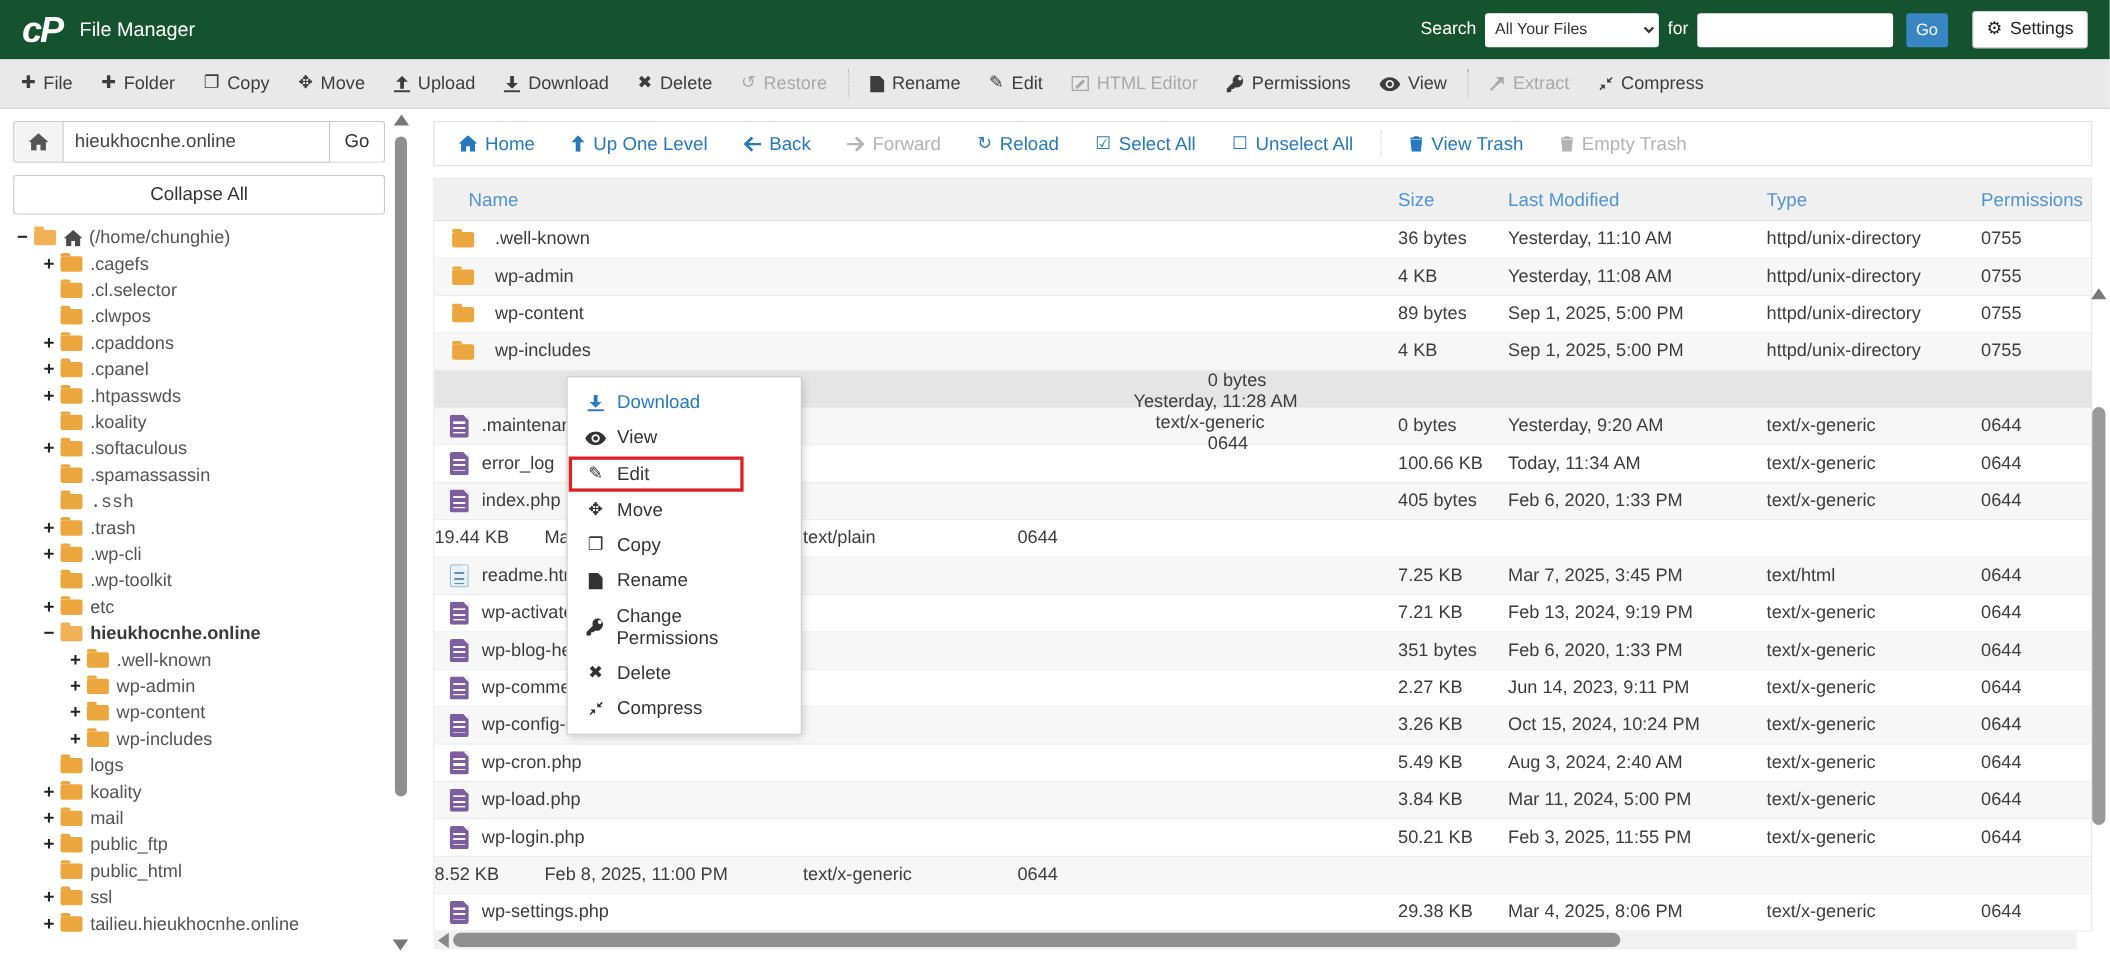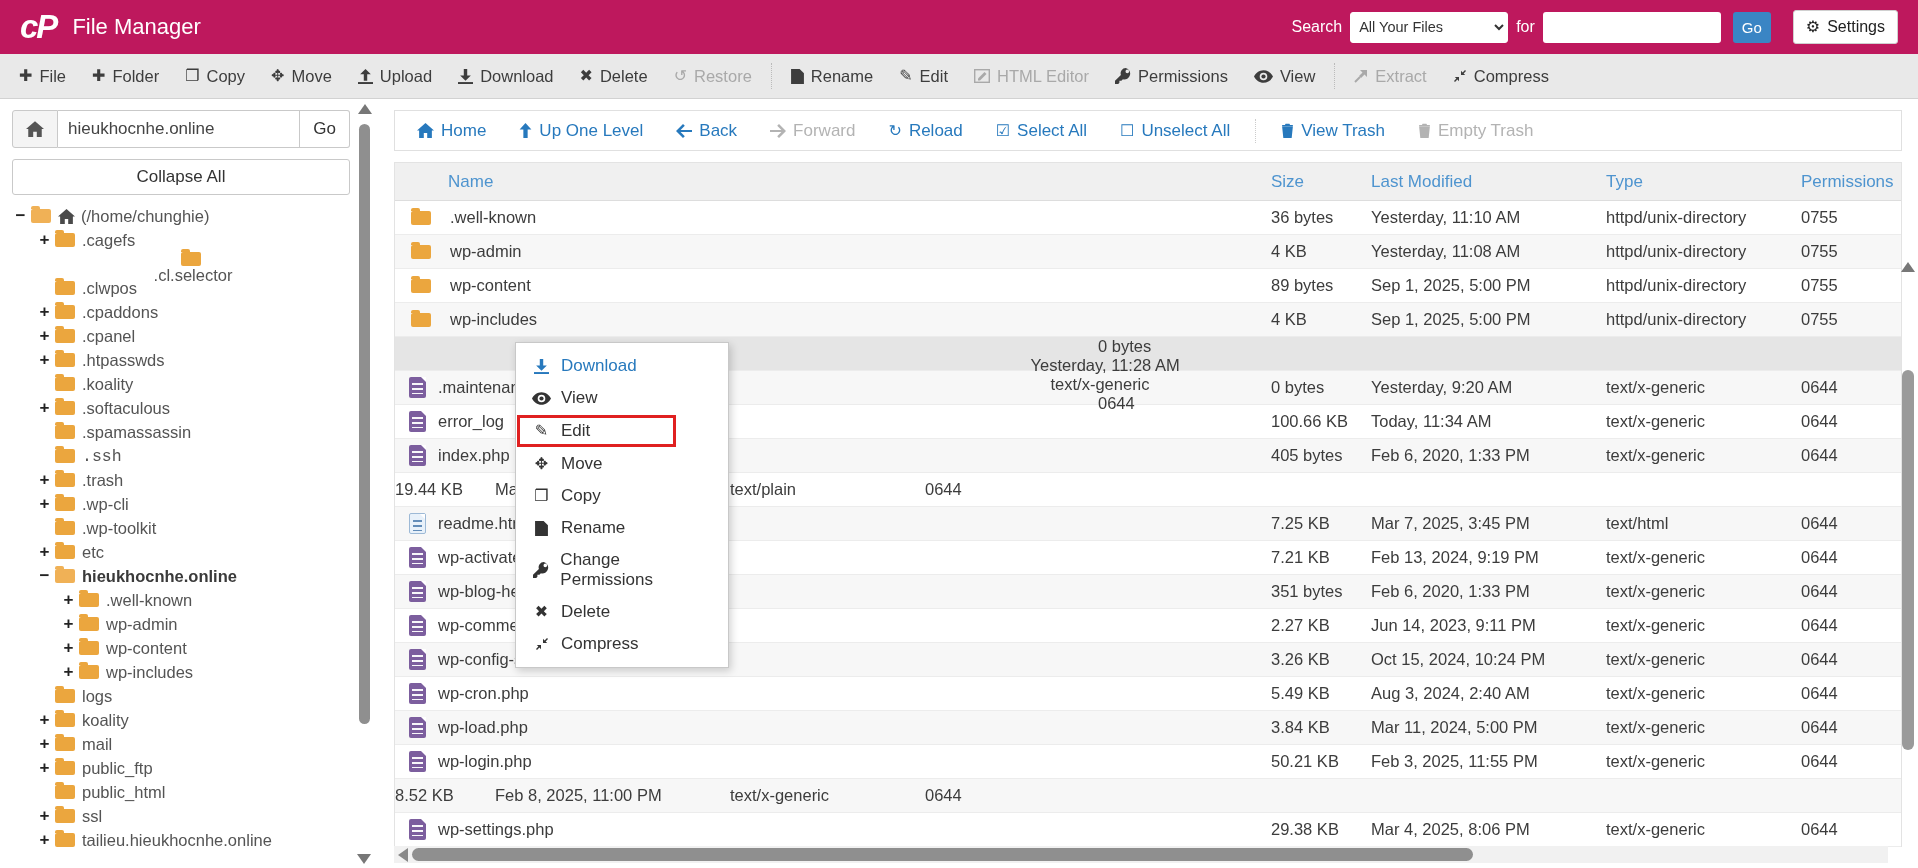--- a/index.html
+++ b/index.html
@@ -3,23 +3,23 @@
 <meta charset="utf-8">
 <title>File Manager</title>
 <style>
   * { box-sizing: border-box; margin: 0; padding: 0; }
   html, body { overflow: hidden; }
   body {
     width: 1918px; height: 868px; position: relative;
     font-family: "Liberation Sans", sans-serif; background: #fff; color: #333;
   }
   
-  .app-header { height: 54px; background: #be185d; display: flex; align-items: center; padding: 0 20px; gap: 12px; }
+  .app-header { height: 54px; background: #14532d; display: flex; align-items: center; padding: 0 20px; gap: 12px; }
   .logo { color: #fff; font-weight: bold; font-style: italic; font-size: 33px; letter-spacing: -2px; }
-  .app-title { color: #fff; font-size: 22px; font-weight: 400; margin-left: 4px; }
+  .app-title { color: #fff; font-size: 18px; font-weight: 400; margin-left: 4px; }
   .header-right { margin-left: auto; display: flex; align-items: center; gap: 8px; }
   .search-label, .for-label { color: #fff; font-size: 16px; }
   .search-scope { width: 158px; height: 31px; border-radius: 3px; border: 1px solid #fff; font-size: 14.5px; color: #333; padding: 0 4px; background: #fff; font-family: inherit; }
   .search-input { width: 178px; height: 31px; border: none; border-radius: 3px; background: #fff; padding: 0 8px; font-size: 15px; }
   .go-btn { width: 38px; height: 31px; background: #3a85c4; color: #fff; border: none; border-radius: 3px; font-size: 15px; margin-left: 4px; cursor: pointer; font-family: inherit; }
   .settings-btn { height: 34px; background: #fff; border: 1px solid #d0d0d0; border-radius: 3px; font-size: 16px; padding: 0 12px; display: flex; align-items: center; gap: 7px; color: #222; margin-left: 14px; cursor: pointer; font-family: inherit; }
   
   .toolbar { height: 45px; background: #e9e9e9; border-bottom: 1px solid #d2d2d2; display: flex; align-items: center; padding: 0 6px; }
   .tb-item { display: flex; align-items: center; gap: 7px; padding: 0 13px; font-size: 16.5px; color: #3d3d3d; cursor: pointer; height: 100%; white-space: nowrap; }
   .tb-item.disabled { color: #a9a9a9; cursor: default; }
@@ -65,21 +65,21 @@
   .filetable { margin-top: 11px; border: 1px solid #e3e3e3; border-bottom: none; }
   .ft-head { display: flex; align-items: center; background: #f0f0f0; height: 38px; color: #4e94cf; font-size: 17px; border-bottom: 1px solid #ddd; }
   .ft-row { display: flex; align-items: center; height: 34px; border-bottom: 1px solid #ececec; font-size: 16.5px; color: #3c3c3c; background: #fff; cursor: pointer; }
   .ft-row.alt { background: #f7f7f7; }
   .ft-row.selected { background: #e5e5e5; flex-direction: column; }
   .c-name { flex: 1; display: flex; align-items: center; gap: 12px; padding-left: 14px; min-width: 0; overflow: hidden; }
   .c-size { width: 100px; flex: none; }
   .c-mod  { width: 235px; flex: none; }
   .c-type { width: 195px; flex: none; }
   .c-perm { width: 100px; flex: none; }
-  .ft-head .c-name { padding-left: 53px; }
+  .ft-head .c-name { padding-left: 31px; }
   
   .v-scroll { position: absolute; right: 2px; top: 160px; bottom: 28px; width: 16px; }
   .v-thumb { position: absolute; top: 110px; bottom: 90px; left: 2px; width: 12px; background: #9a9a9a; border-radius: 6px; }
   
   .h-scroll { position: absolute; left: 16px; right: 30px; bottom: 5px; height: 17px; background: #f1f1f1; display: flex; align-items: center; }
   .tri-left { width: 0; height: 0; border-top: 7px solid transparent; border-bottom: 7px solid transparent; border-right: 10px solid #888; margin: 0 4px; }
   .h-thumb { height: 13px; background: #8f8f8f; border-radius: 7px; width: 71%; }
   
   .ctx { position: absolute; left: 515px; top: 342px; width: 214px; background: #fff; border: 1px solid #c8c8c8; box-shadow: 2px 3px 8px rgba(0,0,0,.18); padding: 7px 0; z-index: 10; }
   .ctx-item { display: flex; align-items: center; gap: 10px; padding: 6px 16px; font-size: 17px; color: #333; cursor: pointer; }
@@ -238,21 +238,21 @@
           </span>
           <span class="tree-label">(/home/chunghie)</span>
         </div>
         <div class="tree-row" style="padding-left: 24px;">
           <span class="tree-exp">+</span>
           <span class="ic">
             <span class="folder"></span>
           </span>
           <span class="tree-label">.cagefs</span>
         </div>
-        <div class="tree-row" style="padding-left: 24px; flex-direction: column;">
+        <div class="tree-row" style="padding-left: 24px;">
           <span class="tree-exp"></span>
           <span class="ic">
             <span class="folder"></span>
           </span>
           <span class="tree-label">.cl.selector</span>
         </div>
         <div class="tree-row" style="padding-left: 24px;">
           <span class="tree-exp"></span>
           <span class="ic">
             <span class="folder"></span>

